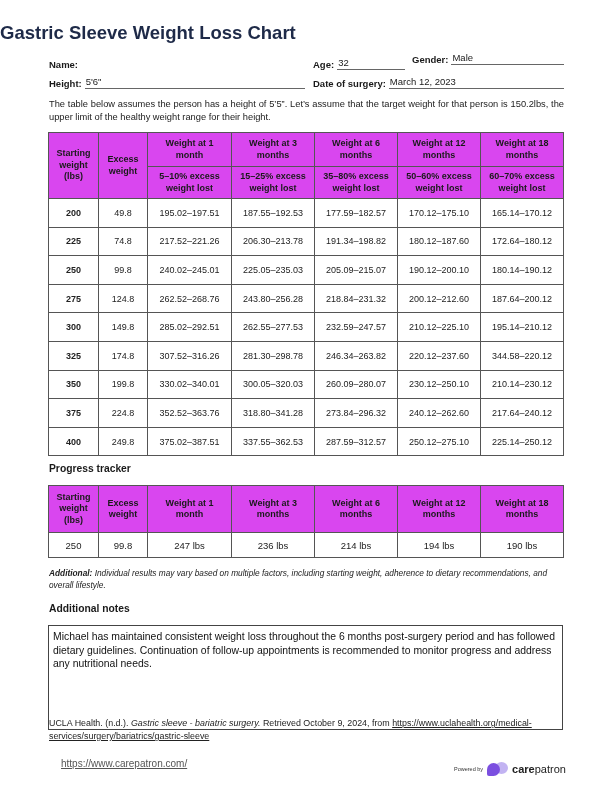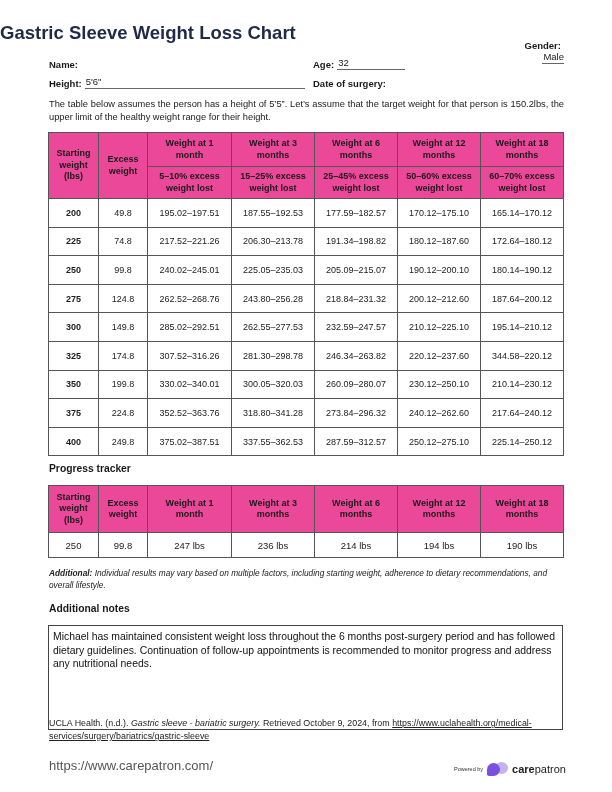--- a/index.html
+++ b/index.html
@@ -9,21 +9,21 @@
   .title { position: absolute; left: 0; top: 22px; width: 612px; text-align: left; font-size: 18.5px; font-weight: bold; color: #1e2a48; }
 
   .field { position: absolute; font-size: 9.5px; height: 14px; display: flex; align-items: flex-end; }
   .field .lbl { font-weight: bold; white-space: nowrap; margin-right: 3px; }
   .field .val { flex: 1; border-bottom: 1px solid #666; padding-left: 1px; height: 13px; line-height: 12px; white-space: nowrap; }
 
   .intro { position: absolute; left: 49px; top: 98px; width: 515px; font-size: 9.3px; line-height: 13px; text-align: justify; color: #222; }
 
   table { border-collapse: collapse; position: absolute; left: 48px; table-layout: fixed; font-size: 9px; }
   td, th { border: 1px solid #555; text-align: center; vertical-align: middle; }
-  th { background: #ec4899; font-weight: bold; line-height: 11.5px; padding: 2px 3px; }
+  th { background: #d946ef; font-weight: bold; line-height: 11.5px; padding: 2px 3px; }
   td { color: #222; }
   .main-table { top: 132px; width: 515px; }
   .main-table tbody td { height: 28.6px; }
   .main-table td.sw { font-weight: bold; }
   .sub-h { height: 32px; }
   .top-h { height: 34px; }
 
   .section-h { position: absolute; left: 49px; font-size: 10.3px; font-weight: bold; }
 
   .progress-table { top: 485px; width: 515px; }
@@ -31,51 +31,52 @@
   .progress-table td { height: 25px; font-size: 9.5px; }
 
   .disclaimer { position: absolute; left: 49px; top: 567px; width: 515px; font-size: 8.3px; line-height: 12px; font-style: italic; color: #222; }
   .disclaimer b { font-style: italic; }
 
   .notes-box { position: absolute; left: 48px; top: 625px; width: 515px; height: 105px; border: 1px solid #444; padding: 4px 4px; font-size: 10.4px; line-height: 13.5px; color: #111; }
 
   .citation { position: absolute; left: 49px; top: 717px; width: 520px; font-size: 8.9px; line-height: 13px; color: #222; }
   .citation a { color: #222; text-decoration: underline; }
 
-  .footer-url { position: absolute; left: 49px; top: 758px; font-size: 13px; color: #555; }
+  .footer-url { position: absolute; left: 61px; top: 758px; font-size: 10px; color: #555; text-decoration: underline; }
   .powered { position: absolute; left: 454px; top: 762px; display: flex; align-items: center; }
   .powered .pb { font-size: 5.5px; color: #333; margin-right: 4px; }
   .logo { position: relative; width: 22px; height: 14px; margin-right: 3px; }
   .logo .b1 { position: absolute; left: 0; top: 1px; width: 13px; height: 13px; border-radius: 50% 50% 50% 2px; background: #7b4fe0; }
   .logo .b2 { position: absolute; left: 8px; top: 0; width: 13px; height: 12px; border-radius: 50%; background: #b7a6f0; opacity: 0.85; }
   .brand { font-size: 11px; color: #222; }
   .brand b { font-weight: bold; }
 </style>
 </head>
 <body>
 
 <div class="title">Gastric Sleeve Weight Loss Chart</div>
 
 <div class="field" style="left:49px; top:56px; width:256px;gap:32px;">
   <span class="lbl">Name:</span>
 </div>
 <div class="field" style="left:313px; top:56px; width:92px;">
   <span class="lbl">Age:</span>
   <span class="val">32</span>
 </div>
-<div class="field" style="left:412px; top:40px; width:152px;flex-direction:column;">
+<div class="field" style="left:412px; top:51px; width:152px;">
   <span class="lbl">Gender:</span>
   <span class="val">Male</span>
 </div>
 <div class="field" style="left:49px; top:75px; width:256px;">
   <span class="lbl">Height:</span>
   <span class="val">5'6"</span>
 </div>
 <div class="field" style="left:313px; top:75px; width:251px;">
   <span class="lbl">Date of surgery:</span>
+  <span class="val">March 12, 2023</span>
 </div>
 
 <p class="intro">The table below assumes the person has a height of 5’5”. Let’s assume that the target weight for that person is 150.2lbs, the upper limit of the healthy weight range for their height.</p>
 
 <table class="main-table">
   <colgroup>
     <col style="width:50px">
       <col style="width:49px">
       <col style="width:84px">
       <col style="width:83px">
@@ -89,21 +90,21 @@
       <th rowspan="2">Excess weight</th>
       <th>Weight at 1 month</th>
       <th>Weight at 3 months</th>
       <th>Weight at 6 months</th>
       <th>Weight at 12 months</th>
       <th>Weight at 18 months</th>
     </tr>
     <tr class="sub-h">
       <th>5–10% excess weight lost</th>
       <th>15–25% excess weight lost</th>
-      <th>25–45% excess weight lost</th>
+      <th>35–80% excess weight lost</th>
       <th>50–60% excess weight lost</th>
       <th>60–70% excess weight lost</th>
     </tr>
   </thead>
   <tbody>
     <tr>
       <td class="sw">200</td>
       <td>49.8</td>
       <td>195.02–197.51</td>
       <td>187.55–192.53</td>

